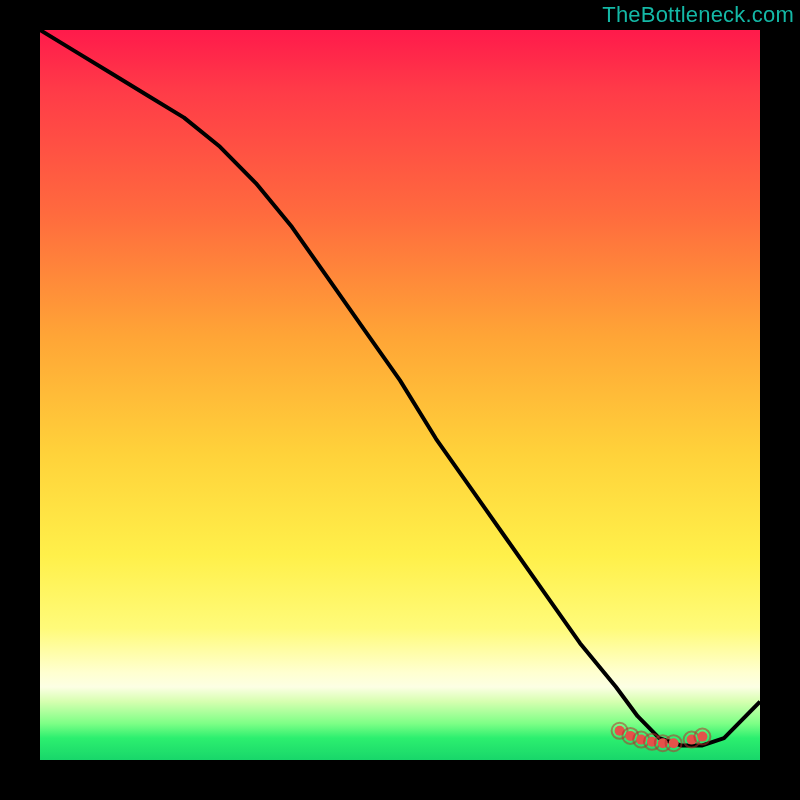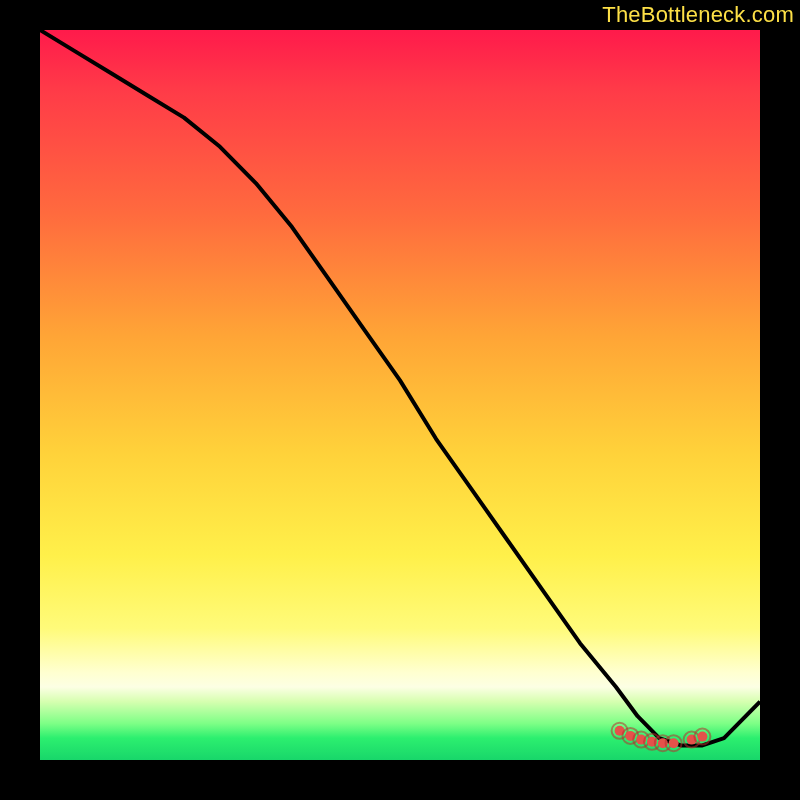--- a/index.html
+++ b/index.html
@@ -14,21 +14,21 @@
   .frame {
     position: relative;
     width: 800px;
     height: 800px;
     background: #000;
   }
   .attribution {
     position: absolute;
     top: 2px;
     right: 6px;
-    color: #fde047;
+    color: #14b8a6;
     font-size: 22px;
     font-weight: 500;
     letter-spacing: 0.2px;
   }
   .plot-wrap {
     position: absolute;
     left: 40px;
     top: 30px;
     width: 720px;
     height: 730px;

